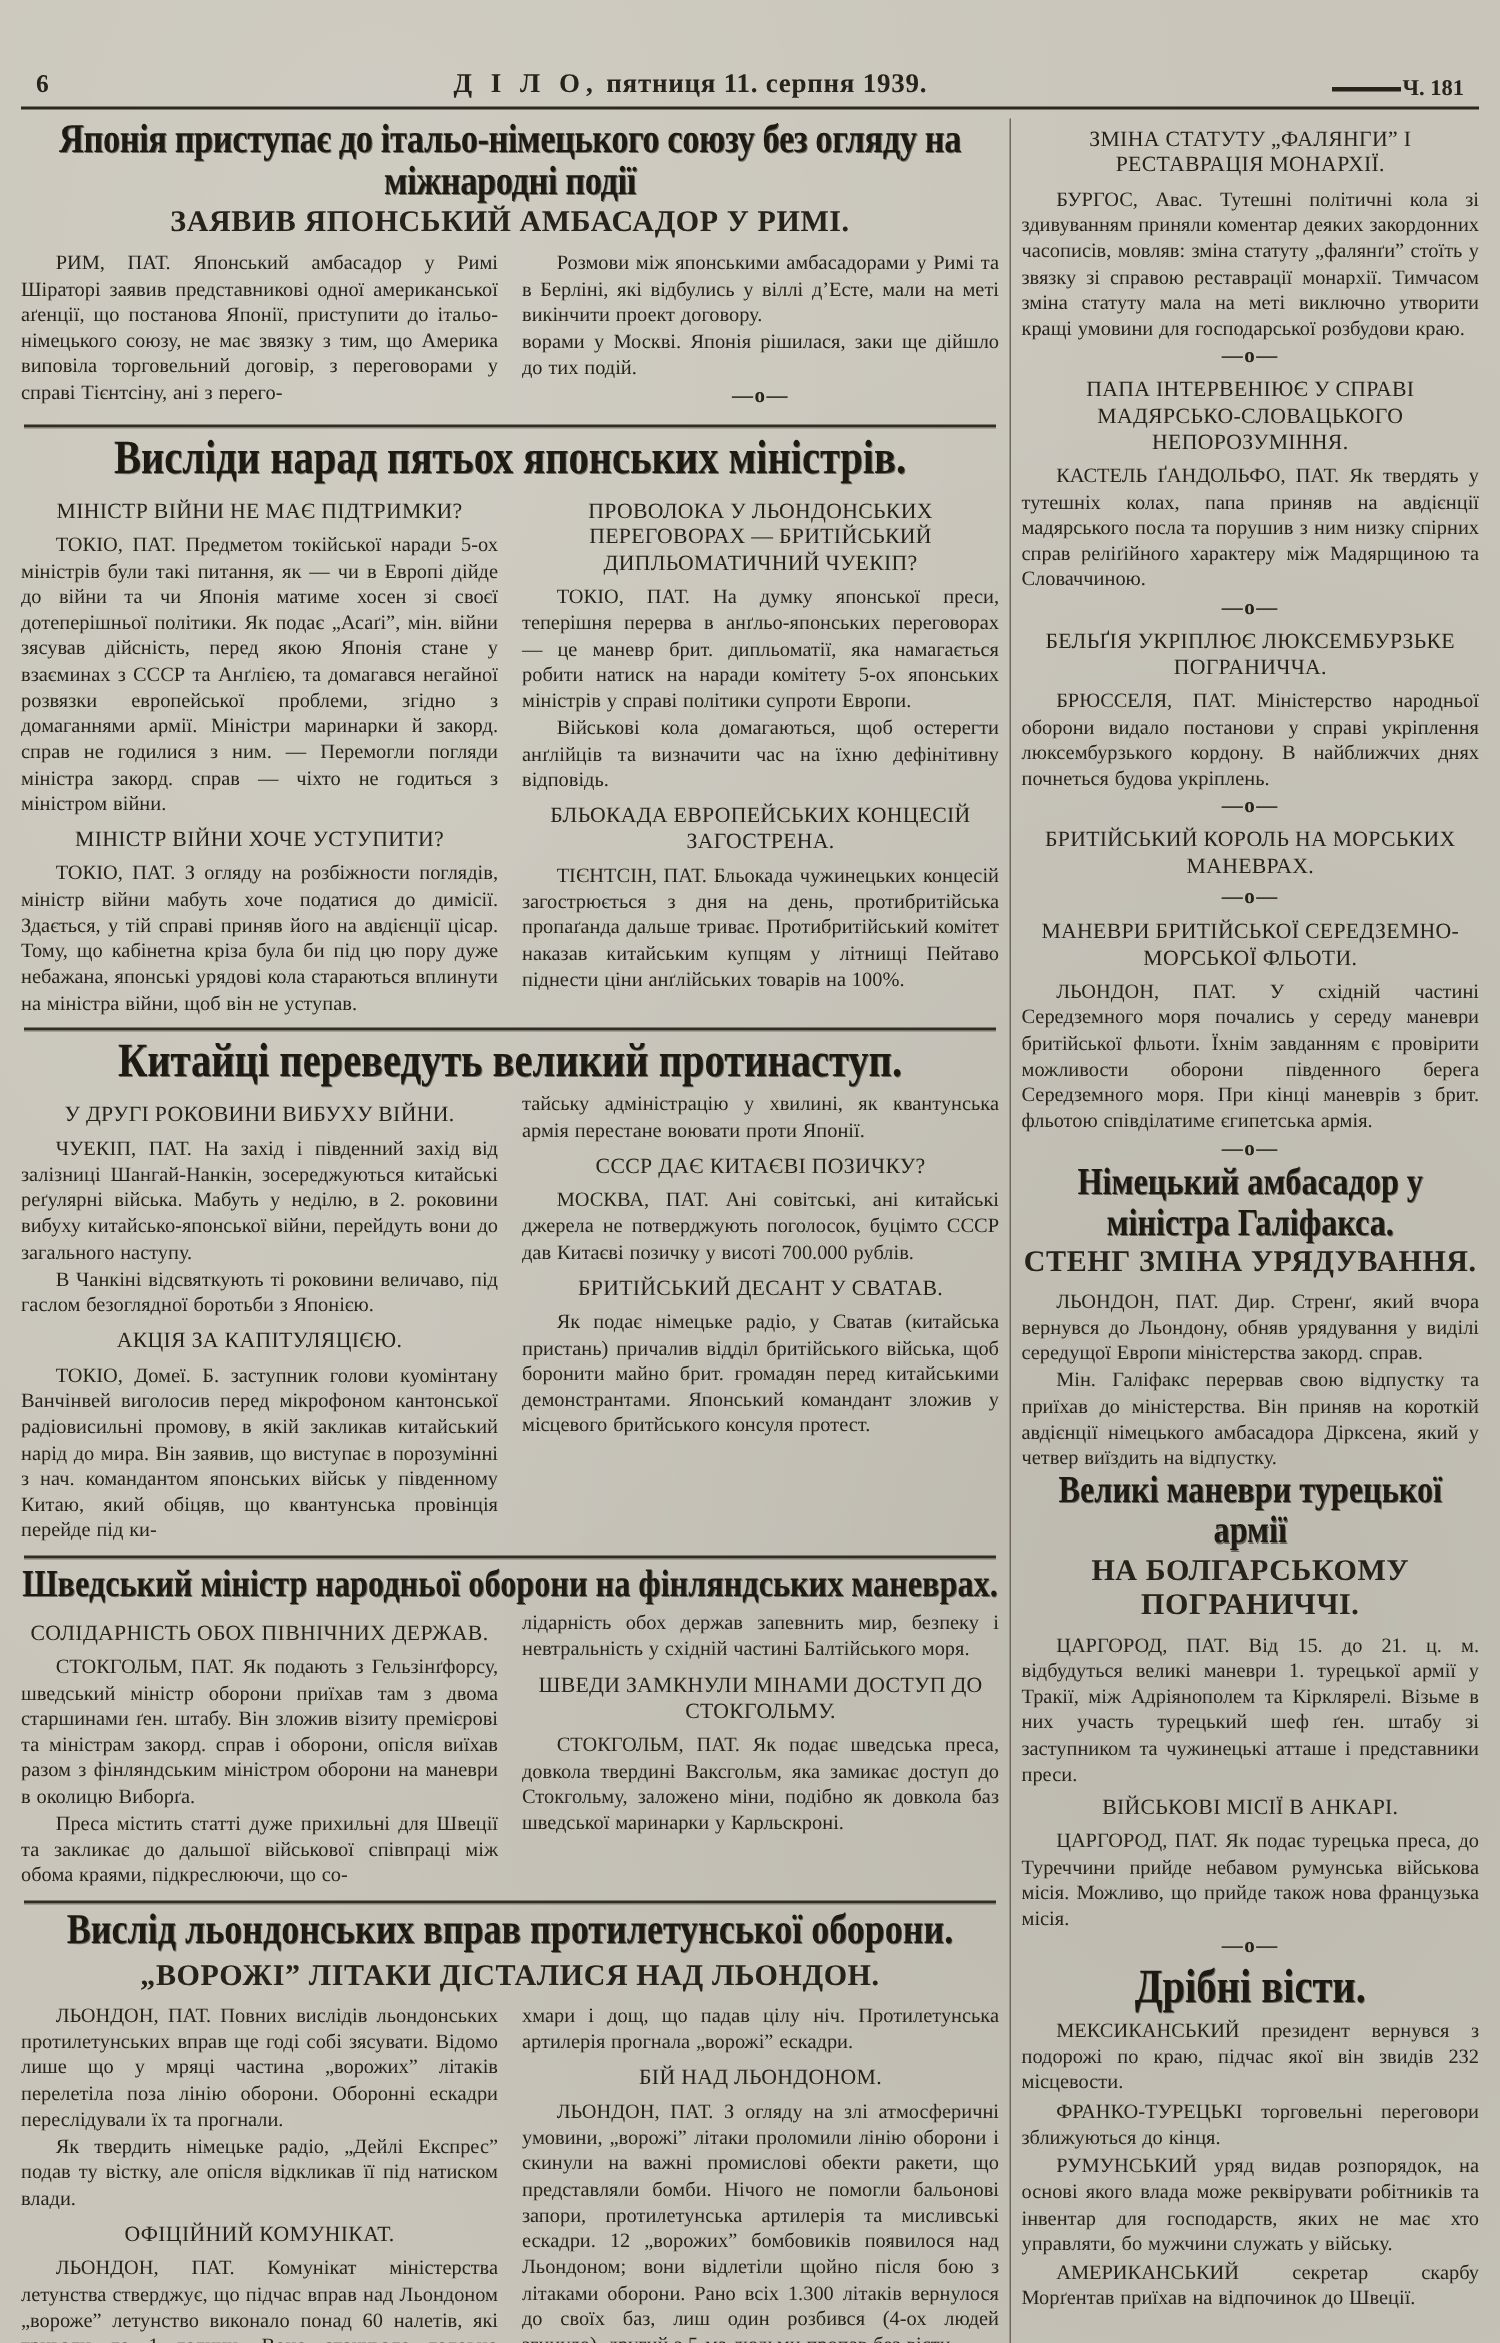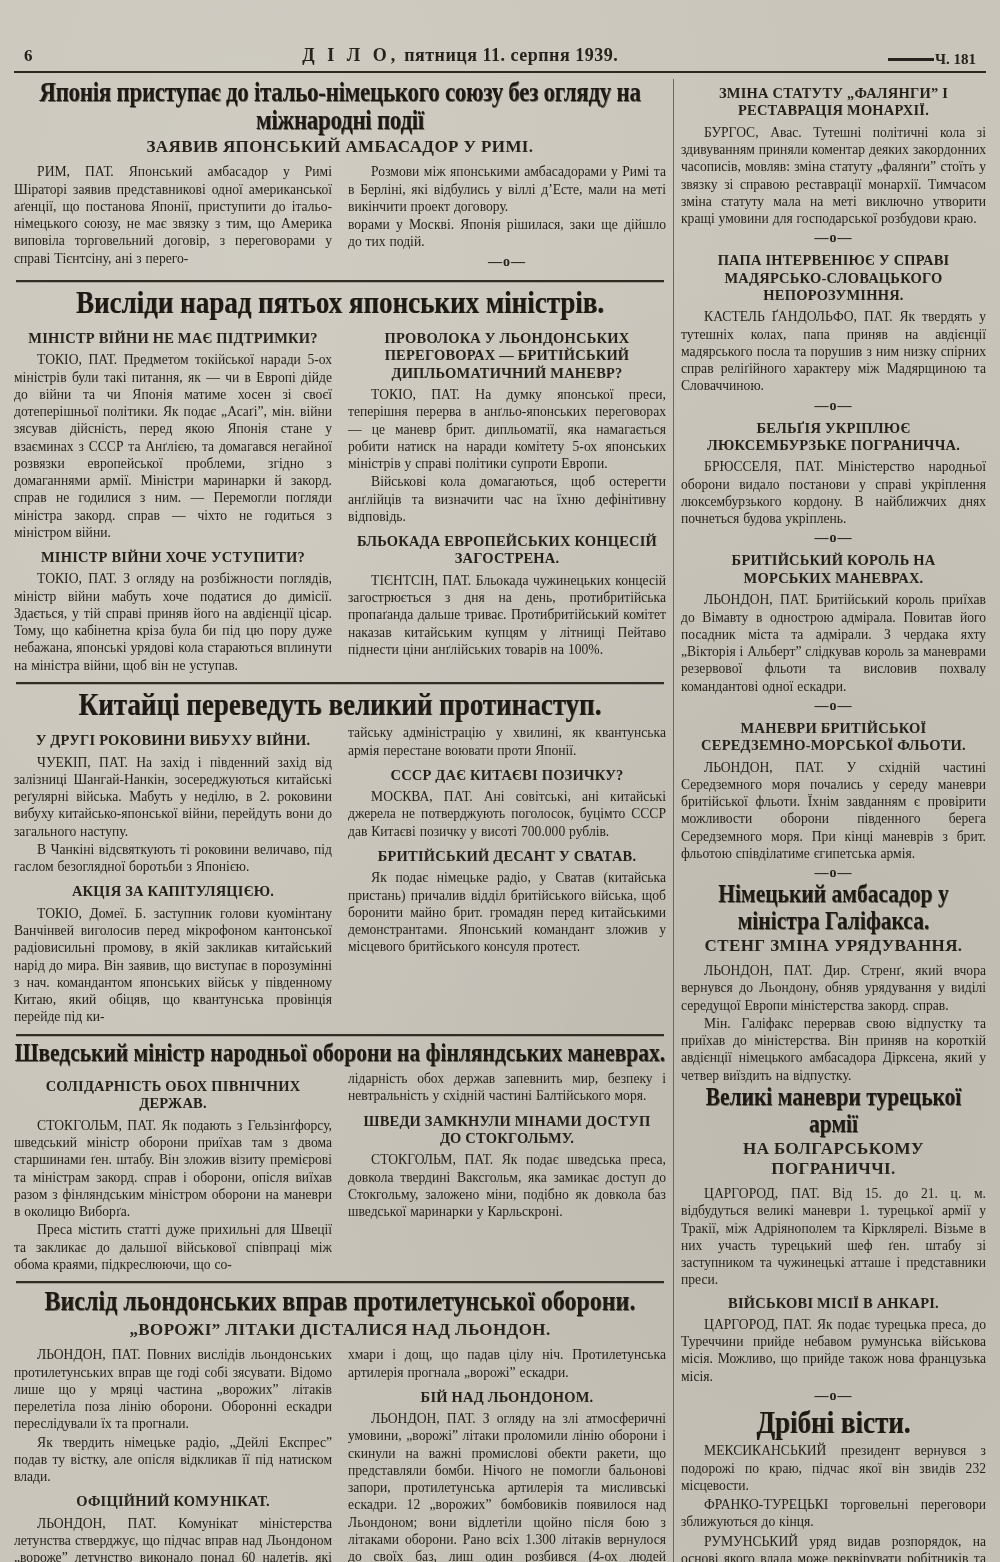--- a/index.html
+++ b/index.html
@@ -29,23 +29,23 @@
   .vrule{width:1px;background:#6e685c;margin:0 7px;}
   .rightzone{flex:1;min-width:0;}
   
   .disp{font-weight:bold;text-align:center;color:#1d1a14;
         text-shadow:.6px .6px 0 rgba(35,30,22,.55);line-height:1.05;
         margin:4px 0 6px 0;transform:scaleY(1.18);transform-origin:center;}
   .disp.sz1{font-size:23px;letter-spacing:-.3px;}
   .disp.sz2{font-size:27px;}
   .disp.sz3{font-size:21.5px;}
   .disp.sz4{font-size:24px;}
-  .subhead{font-weight:bold;text-align:center;font-size:17px;margin:2px 0 6px 0;
+  .subhead{font-weight:bold;text-align:center;font-size:20px;margin:2px 0 6px 0;
            letter-spacing:.4px;}
-  .arthead{font-weight:bold;text-align:center;font-size:14.5px;margin:8px 6px 4px 6px;
+  .arthead{font-weight:normal;text-align:center;font-size:14.5px;margin:8px 6px 4px 6px;
            line-height:1.2;letter-spacing:.2px;}
   
   .cols{display:flex;gap:16px;}
   .col{flex:1;min-width:0;}
   p.b{font-size:13.6px;line-height:1.27;text-align:justify;margin:0 0 1px 0;
       text-indent:1.7em;word-spacing:.5px;}
   p.b.nind{text-indent:0;}
   .divo{text-align:center;font-weight:bold;font-size:14px;letter-spacing:1px;margin:3px 0;}
   .hrule{border-top:2.5px solid #312c24;margin:7px 2px 6px 2px;
          box-shadow:0 1px 0 rgba(49,44,36,.25);}
@@ -90,21 +90,21 @@
       <div>
         <div class="disp sz2">Висліди нарад пятьох японських міністрів.</div>
         <div class="cols">
           <div class="col">
             <div class="arthead">МІНІСТР ВІЙНИ НЕ МАЄ ПІДТРИМКИ?</div>
             <p class="b">ТОКІО, ПАТ. Предметом токійської наради 5-ох міністрів були такі питання, як — чи в Европі дійде до війни та чи Японія матиме хосен зі своєї дотеперішньої політики. Як подає „Асаґі”, мін. війни зясував дійсність, перед якою Японія стане у взаєминах з СССР та Анґлією, та домагався негайної розвязки европейської проблеми, згідно з домаганнями армії. Міністри маринарки й закорд. справ не годилися з ним. — Перемогли погляди міністра закорд. справ — чіхто не годиться з міністром війни.</p>
             <div class="arthead">МІНІСТР ВІЙНИ ХОЧЕ УСТУПИТИ?</div>
             <p class="b">ТОКІО, ПАТ. З огляду на розбіжности поглядів, міністр війни мабуть хоче податися до димісії. Здається, у тій справі приняв його на авдієнції цісар. Тому, що кабінетна кріза була би під цю пору дуже небажана, японські урядові кола стараються вплинути на міністра війни, щоб він не уступав.</p>
           </div>
           <div class="col">
-            <div class="arthead">ПРОВОЛОКА У ЛЬОНДОНСЬКИХ ПЕРЕГОВОРАХ — БРИТІЙСЬКИЙ ДИПЛЬОМАТИЧНИЙ МАНЕВР?</div>
+            <div class="arthead">ПРОВОЛОКА У ЛЬОНДОНСЬКИХ ПЕРЕГОВОРАХ — БРИТІЙСЬКИЙ ДИПЛЬОМАТИЧНИЙ ЧУЕКІП?</div>
             <p class="b">ТОКІО, ПАТ. На думку японської преси, теперішня перерва в анґльо-японських переговорах — це маневр брит. дипльоматії, яка намагається робити натиск на наради комітету 5-ох японських міністрів у справі політики супроти Европи.</p>
             <p class="b">Військові кола домагаються, щоб остерегти анґлійців та визначити час на їхню дефінітивну відповідь.</p>
             <div class="arthead">БЛЬОКАДА ЕВРОПЕЙСЬКИХ КОНЦЕСІЙ ЗАГОСТРЕНА.</div>
             <p class="b">ТІЄНТСІН, ПАТ. Бльокада чужинецьких концесій загострюється з дня на день, протибритійська пропаґанда дальше триває. Протибритійський комітет наказав китайським купцям у літнищі Пейтаво піднести ціни анґлійських товарів на 100%.</p>
           </div>
         </div>
         <div class="hrule"></div>
       </div>
 
       <div>
@@ -184,21 +184,20 @@
       </div>
 
       <div>
         <div class="arthead">БЕЛЬҐІЯ УКРІПЛЮЄ ЛЮКСЕМБУРЗЬКЕ ПОГРАНИЧЧА.</div>
         <p class="b">БРЮССЕЛЯ, ПАТ. Міністерство народньої оборони видало постанови у справі укріплення люксембурзького кордону. В найближчих днях почнеться будова укріплень.</p>
         <div class="divo">—о—</div>
       </div>
 
       <div>
         <div class="arthead">БРИТІЙСЬКИЙ КОРОЛЬ НА МОРСЬКИХ МАНЕВРАХ.</div>
-        <p class="b">ЛЬОНДОН, ПАТ. Бритійський король приїхав до Вімавту в однострою адмірала. Повитав його посадник міста та адмірали. З чердака яхту „Вікторія і Альберт” слідкував король за маневрами резервової фльоти та висловив похвалу командантові одної ескадри.</p>
         <div class="divo">—о—</div>
       </div>
 
       <div>
         <div class="arthead">МАНЕВРИ БРИТІЙСЬКОЇ СЕРЕДЗЕМНО-МОРСЬКОЇ ФЛЬОТИ.</div>
         <p class="b">ЛЬОНДОН, ПАТ. У східній частині Середземного моря почались у середу маневри бритійської фльоти. Їхнім завданням є провірити можливости оборони південного берега Середземного моря. При кінці маневрів з брит. фльотою співділатиме єгипетська армія.</p>
         <div class="divo">—о—</div>
       </div>
 
       <div>

